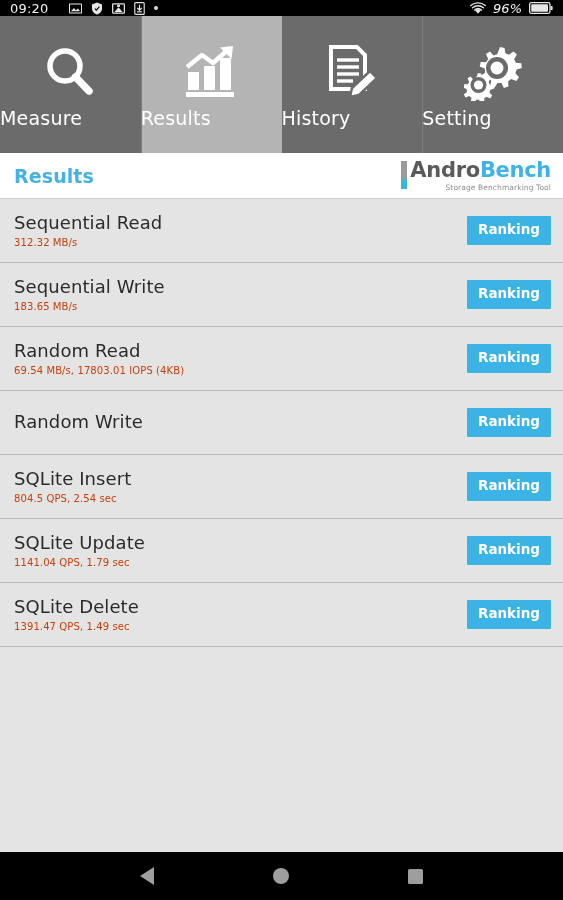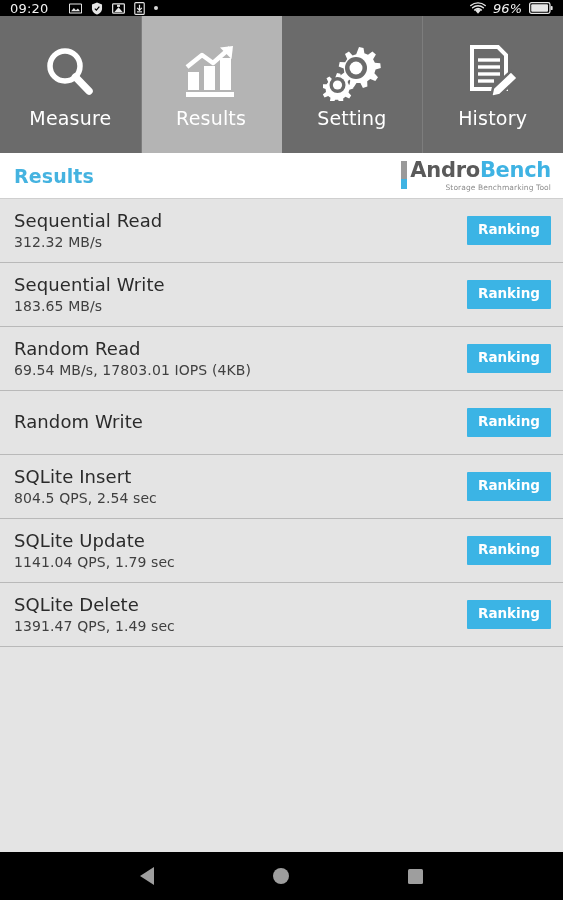--- a/index.html
+++ b/index.html
@@ -67,21 +67,20 @@
   .tabbar {
     height: 137px;
     display: flex;
     flex: 0 0 auto;
     background: #6b6b6b;
   }
   .tab {
     flex: 1 1 0;
     display: flex;
     flex-direction: column;
-    align-items: center;
     justify-content: center;
     background: #6b6b6b;
     color: #ffffff;
     position: relative;
     box-sizing: border-box;
   }
   .tab + .tab::before {
     content: "";
     position: absolute;
     left: 0; top: 0; bottom: 0;
@@ -163,22 +162,22 @@
     background: #e4e4e4;
   }
   .row-text { display: flex; flex-direction: column; }
   .row-title {
     font-size: 18px;
     color: #2b2b2b;
     line-height: 1.15;
     letter-spacing: .1px;
   }
   .row-value {
-    font-size: 14px;
-    color: #404040;
+    font-size: 10px;
+    color: #c2410c;
     margin-top: 3px;
     letter-spacing: .1px;
   }
   .rank-btn {
     background: #3bb4e5;
     color: #ffffff;
     font-size: 13.5px;
     font-weight: bold;
     border: none;
     border-radius: 1px;
@@ -293,52 +292,52 @@
         <svg width="58" height="56" viewBox="0 0 58 56">
           <rect x="6" y="28" width="11" height="18" fill="#fff"></rect>
           <rect x="22" y="22" width="11" height="24" fill="#fff"></rect>
           <rect x="38" y="14" width="11" height="32" fill="#fff"></rect>
           <rect x="4" y="48" width="48" height="5" fill="#fff"></rect>
           <path d="M5 23 L20 11 L31 19 L48 4" fill="none" stroke="#fff" stroke-width="4.5" stroke-linejoin="round"></path>
           <path d="M38 3.5 L51 2 L49.5 15 Z" fill="#fff"></path>
         </svg>
       </div>
       <div class="tab-label">Results</div>
+    </div>
+
+    <div class="tab">
+      <div class="tab-icon">
+        <svg width="58" height="58" viewBox="0 0 58 58">
+          <path d="M8 4 h26 l8 8 v34 h-34 Z" fill="none" stroke="#fff" stroke-width="4"></path>
+          <line x1="14" y1="17" x2="36" y2="17" stroke="#fff" stroke-width="3.4"></line>
+          <line x1="14" y1="24" x2="36" y2="24" stroke="#fff" stroke-width="3.4"></line>
+          <line x1="14" y1="31" x2="36" y2="31" stroke="#fff" stroke-width="3.4"></line>
+          <line x1="14" y1="38" x2="30" y2="38" stroke="#fff" stroke-width="3.4"></line>
+          <path d="M47 28 L54 35 L36 52 L27 54 L29 45 Z" fill="#fff" stroke="#6b6b6b" stroke-width="2.5"></path>
+        </svg>
+      </div>
+      <div class="tab-label">History</div>
     </div>
 
     <div class="tab">
       <div class="tab-icon">
         <svg width="58" height="58" viewBox="0 0 58 58">
           <g fill="#fff">
             <path d="M36 4 l4.5 .9 .9 5.4 3.6 1.5 4.4-3.3 3.5 3.1 -2.8 4.7 1.8 3.5 5.4 .5 .5 4.6 -5.2 1.6 -1.2 3.7 3.6 4.1 -2.7 3.8 -5-2.2 -3.1 2.3 .2 5.4 -4.5 1.3 -2.5-4.8 -3.9-.2 -2.9 4.6 -4.3-1.8 1-5.3 -3.1-2.4 -5 1.9 -2.2-4.1 4.3-3.3 -.6-3.9 -5-2 1-4.5 5.4 .2 2.1-3.3 -2.2-4.9 3.9-2.5 3.7 3.9 3.6-1.2 Z"></path>
             <circle cx="33" cy="25" r="11" fill="#6b6b6b"></circle>
             <circle cx="33" cy="25" r="6.5" fill="#fff"></circle>
             <path d="M14 30 l3.4 .7 .7 4 2.7 1.1 3.3-2.5 2.6 2.3 -2.1 3.5 1.3 2.6 4 .4 .4 3.4 -3.9 1.2 -.9 2.8 2.7 3 -2 2.9 -3.7-1.7 -2.3 1.7 .1 4 -3.3 1 -1.9-3.6 -2.9-.1 -2.2 3.4 -3.2-1.3 .7-4 -2.3-1.8 -3.7 1.4 -1.7-3 3.2-2.5 -.4-2.9 -3.7-1.5 .7-3.3 4 .1 1.6-2.4 -1.7-3.7 2.9-1.8 2.8 2.9 2.7-.9 Z"></path>
             <circle cx="14.5" cy="42" r="8" fill="#6b6b6b"></circle>
             <circle cx="14.5" cy="42" r="4.6" fill="#fff"></circle>
           </g>
         </svg>
       </div>
       <div class="tab-label">Setting</div>
     </div>
 
-    <div class="tab">
-      <div class="tab-icon">
-        <svg width="58" height="58" viewBox="0 0 58 58">
-          <path d="M8 4 h26 l8 8 v34 h-34 Z" fill="none" stroke="#fff" stroke-width="4"></path>
-          <line x1="14" y1="17" x2="36" y2="17" stroke="#fff" stroke-width="3.4"></line>
-          <line x1="14" y1="24" x2="36" y2="24" stroke="#fff" stroke-width="3.4"></line>
-          <line x1="14" y1="31" x2="36" y2="31" stroke="#fff" stroke-width="3.4"></line>
-          <line x1="14" y1="38" x2="30" y2="38" stroke="#fff" stroke-width="3.4"></line>
-          <path d="M47 28 L54 35 L36 52 L27 54 L29 45 Z" fill="#fff" stroke="#6b6b6b" stroke-width="2.5"></path>
-        </svg>
-      </div>
-      <div class="tab-label">History</div>
-    </div>
-
   </div>
 
   <div class="header">
     <div class="header-title">Results</div>
     <div class="logo">
       <div class="logo-bar"></div>
       <div class="logo-text">
         <div class="logo-main"><span class="logo-andro">Andro</span><span class="logo-bench">Bench</span></div>
         <div class="logo-sub">Storage Benchmarking Tool</div>
       </div>

